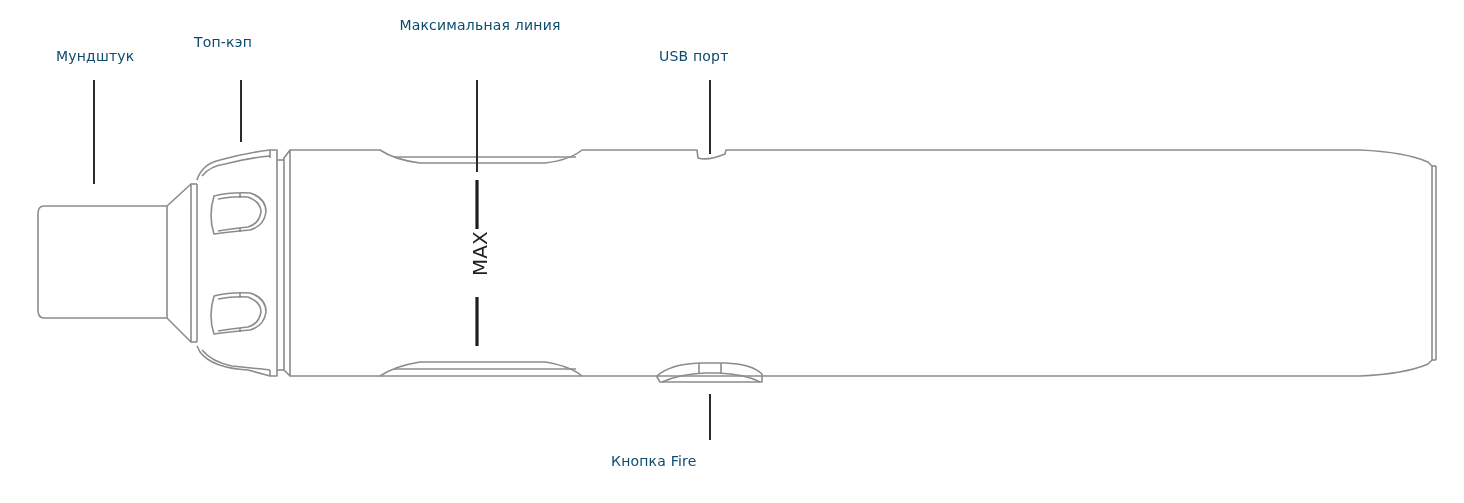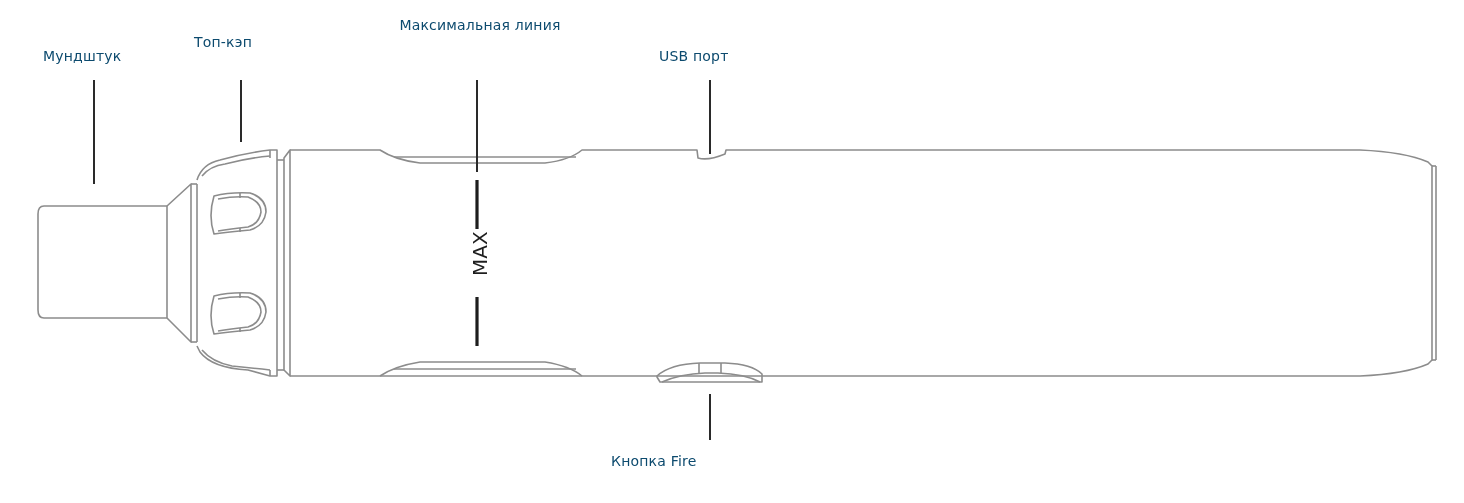--- a/index.html
+++ b/index.html
@@ -9,21 +9,21 @@
            line-height: 30px; white-space: nowrap; letter-spacing: 0.2px; }
   .label.center { text-align: center; }
   svg.device { position: absolute; left: 0; top: 0; }
   .max-text { position: absolute; left: 466px; top: 248px; width: 28px; height: 28px;
               font-size: 20px; color: #1e1e1e; transform: rotate(-90deg);
               transform-origin: center; text-align: center; line-height: 28px; }
 </style>
 </head>
 <body>
 
-<div class="label" style="left:43px; top:41px;">Мундштук</div>
+<div class="label" style="left:56px; top:41px;">Мундштук</div>
 <div class="label" style="left:194px; top:27px;">Топ-кэп</div>
 <div class="label center" style="left:350px; top:10px; width:260px;">
   <div>Максимальная линия</div>
 </div>
 <div class="label" style="left:659px; top:41px;text-align:right;">USB порт</div>
 <div class="label" style="left:611px; top:446px;">Кнопка Fire</div>
 
 <svg class="device" width="1464" height="503" viewBox="0 0 1464 503" xmlns="http://www.w3.org/2000/svg">
   <g fill="none" stroke="#8c8c8c" stroke-width="1.6" stroke-linejoin="round">
 

